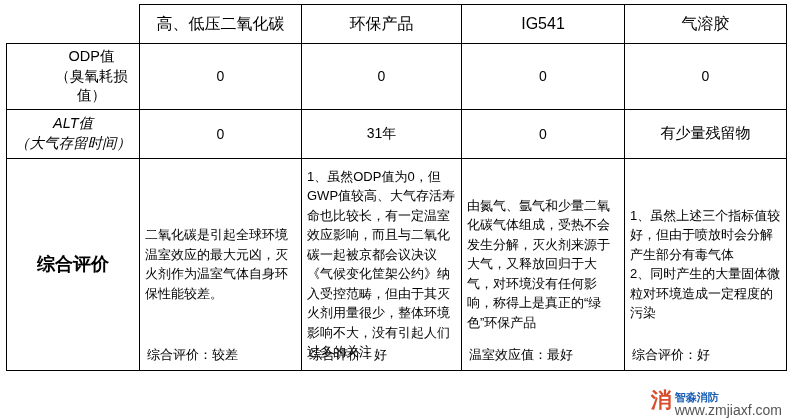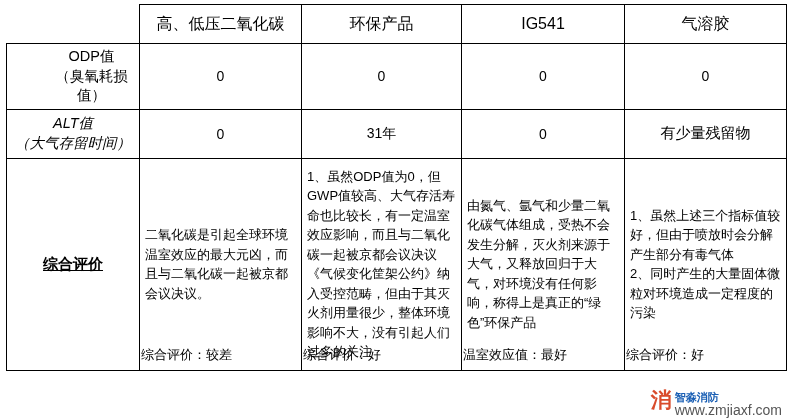--- a/index.html
+++ b/index.html
@@ -79,28 +79,27 @@
     position: relative;
     height: 205px;
   }
   td.note .body {
     display: block;
     white-space: pre-line;
   }
   td.note .summary {
     display: block;
     position: absolute;
-    left: 1px;
+    left: 7px;
     bottom: 5px;
     font-size: 13px;
   }
   td.rowhead.eval {
-    font-size: 15px;
-    font-weight: bold;
-    text-decoration: underline;
+    font-size: 18px;
+    font-weight: bold;
   }
 
   
   .watermark {
     position: absolute;
     right: 10px;
     bottom: 2px;
     display: flex;
     align-items: center;
     gap: 3px;
@@ -163,21 +162,21 @@
         <td class="rowhead" style="white-space: pre-line; font-style: italic;">ALT值
 （大气存留时间）</td>
         <td class="val">0</td>
         <td class="val">31年</td>
         <td class="val">0</td>
         <td class="val small">有少量残留物</td>
       </tr>
       <tr>
         <td class="rowhead eval">综合评价</td>
         <td class="note">
-          <span class="body">二氧化碳是引起全球环境温室效应的最大元凶，而且与二氧化碳一起被京都会议决议。</span>
+          <span class="body">二氧化碳是引起全球环境温室效应的最大元凶，灭火剂作为温室气体自身环保性能较差。</span>
           <span class="summary">综合评价：较差</span>
         </td>
         <td class="note">
           <span class="body">1、虽然ODP值为0，但GWP值较高、大气存活寿命也比较长，有一定温室效应影响，而且与二氧化碳一起被京都会议决议《气候变化筐架公约》纳入受控范畴，但由于其灭火剂用量很少，整体环境影响不大，没有引起人们过多的关注</span>
           <span class="summary">综合评价：好</span>
         </td>
         <td class="note">
           <span class="body">由氮气、氩气和少量二氧化碳气体组成，受热不会发生分解，灭火剂来源于大气，又释放回归于大气，对环境没有任何影响，称得上是真正的“绿色”环保产品</span>
           <span class="summary">温室效应值：最好</span>
         </td>

